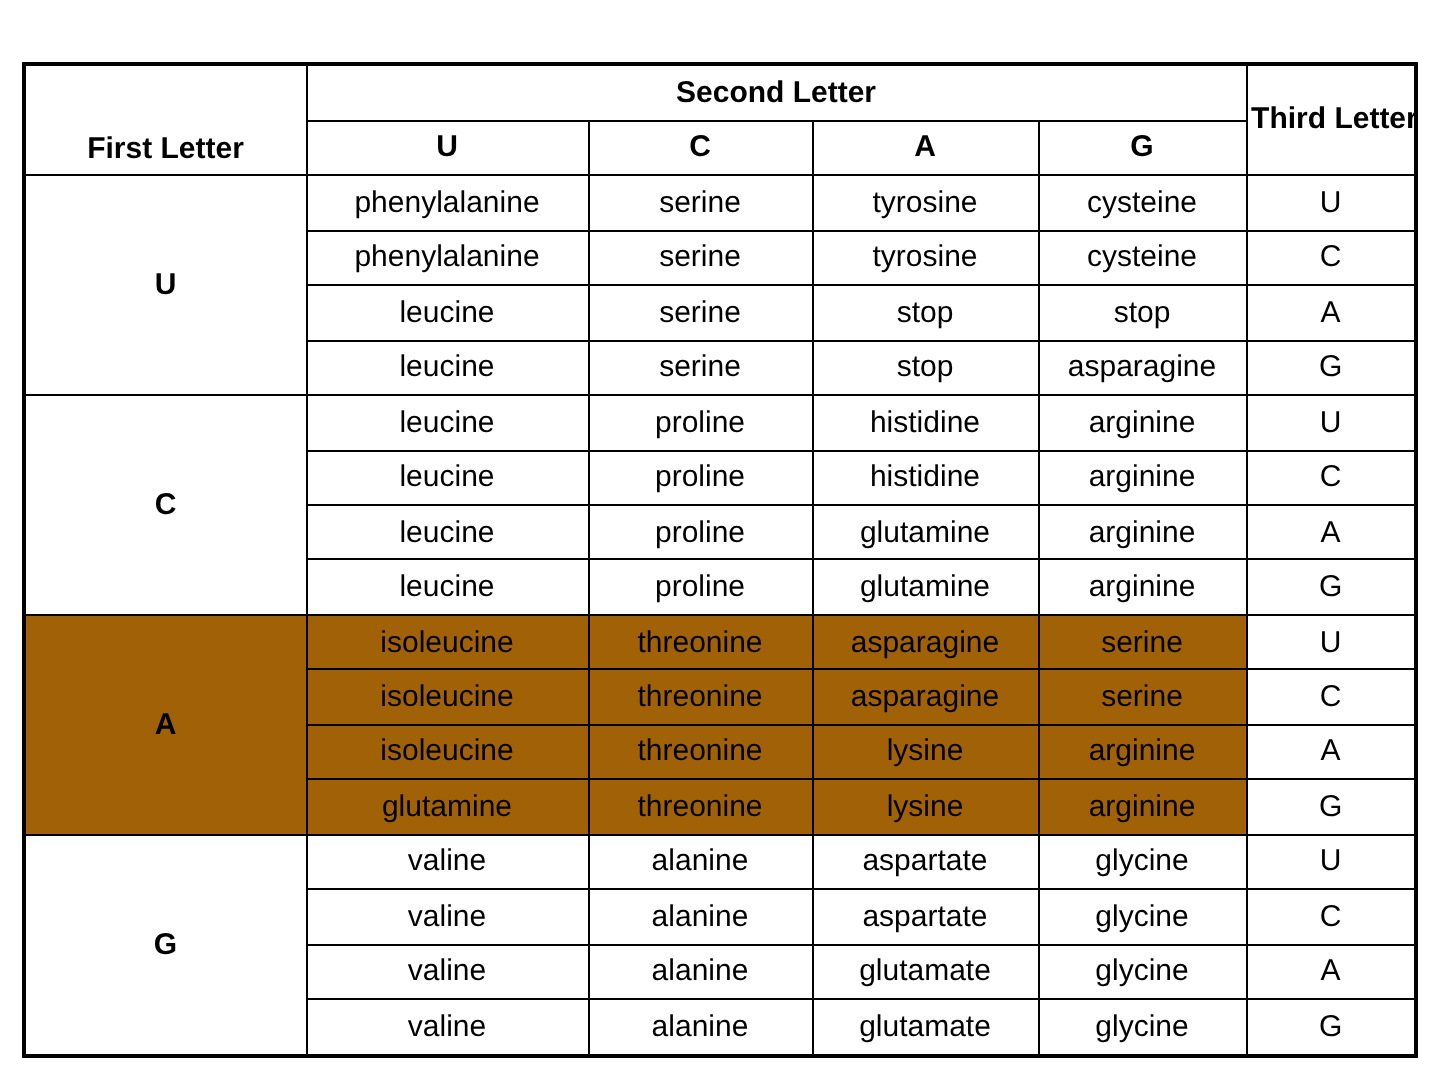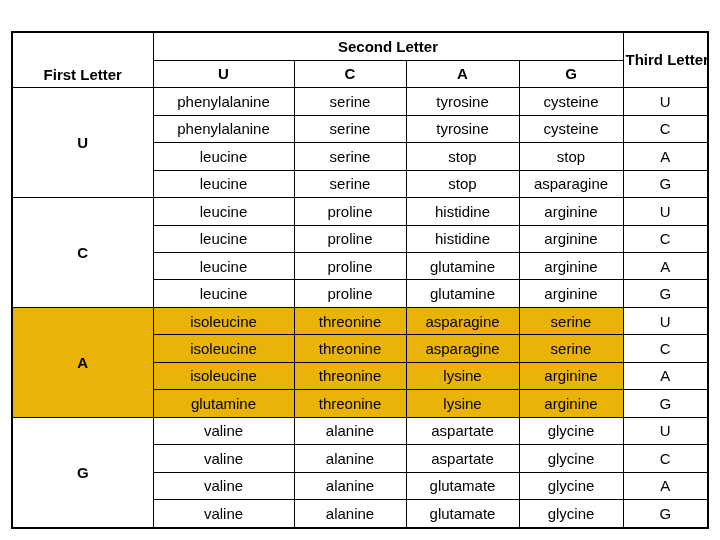--- a/index.html
+++ b/index.html
@@ -53,21 +53,21 @@
   
   td.first-letter  { font-weight: bold; font-size: 15px; }
 
   
   td.third-letter  { font-weight: normal; font-size: 15px; }
 
   
   td.aa { font-weight: normal; }
 
   
-  .shaded { background: #eab308; }
+  .shaded { background: #a16207; }
 </style>
 </head>
 <body>
 
 <div id="codon-table-wrap">
   <table class="codon-table">
     <colgroup>
       <col class="c-first">
       <col class="c-u">
       <col class="c-c">

